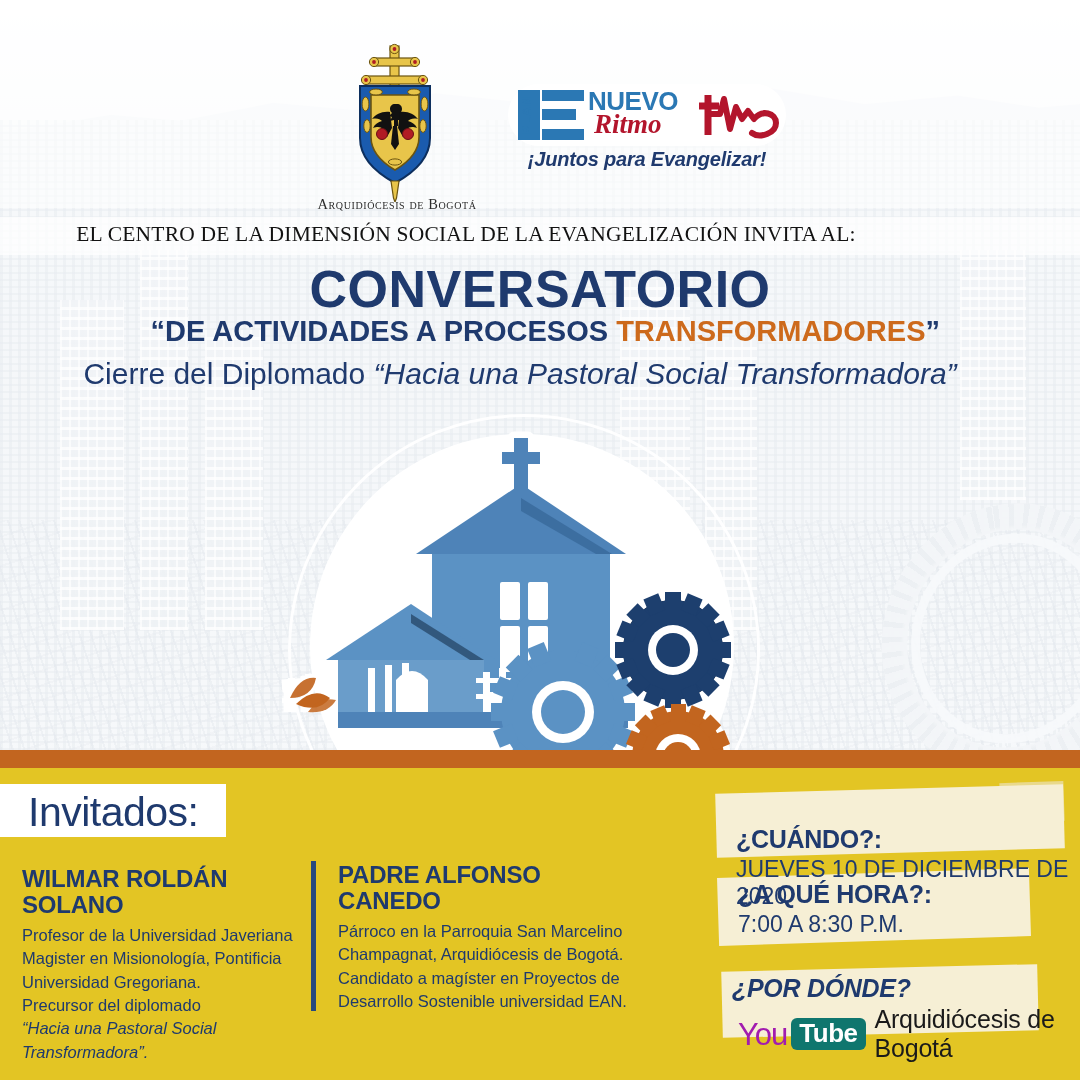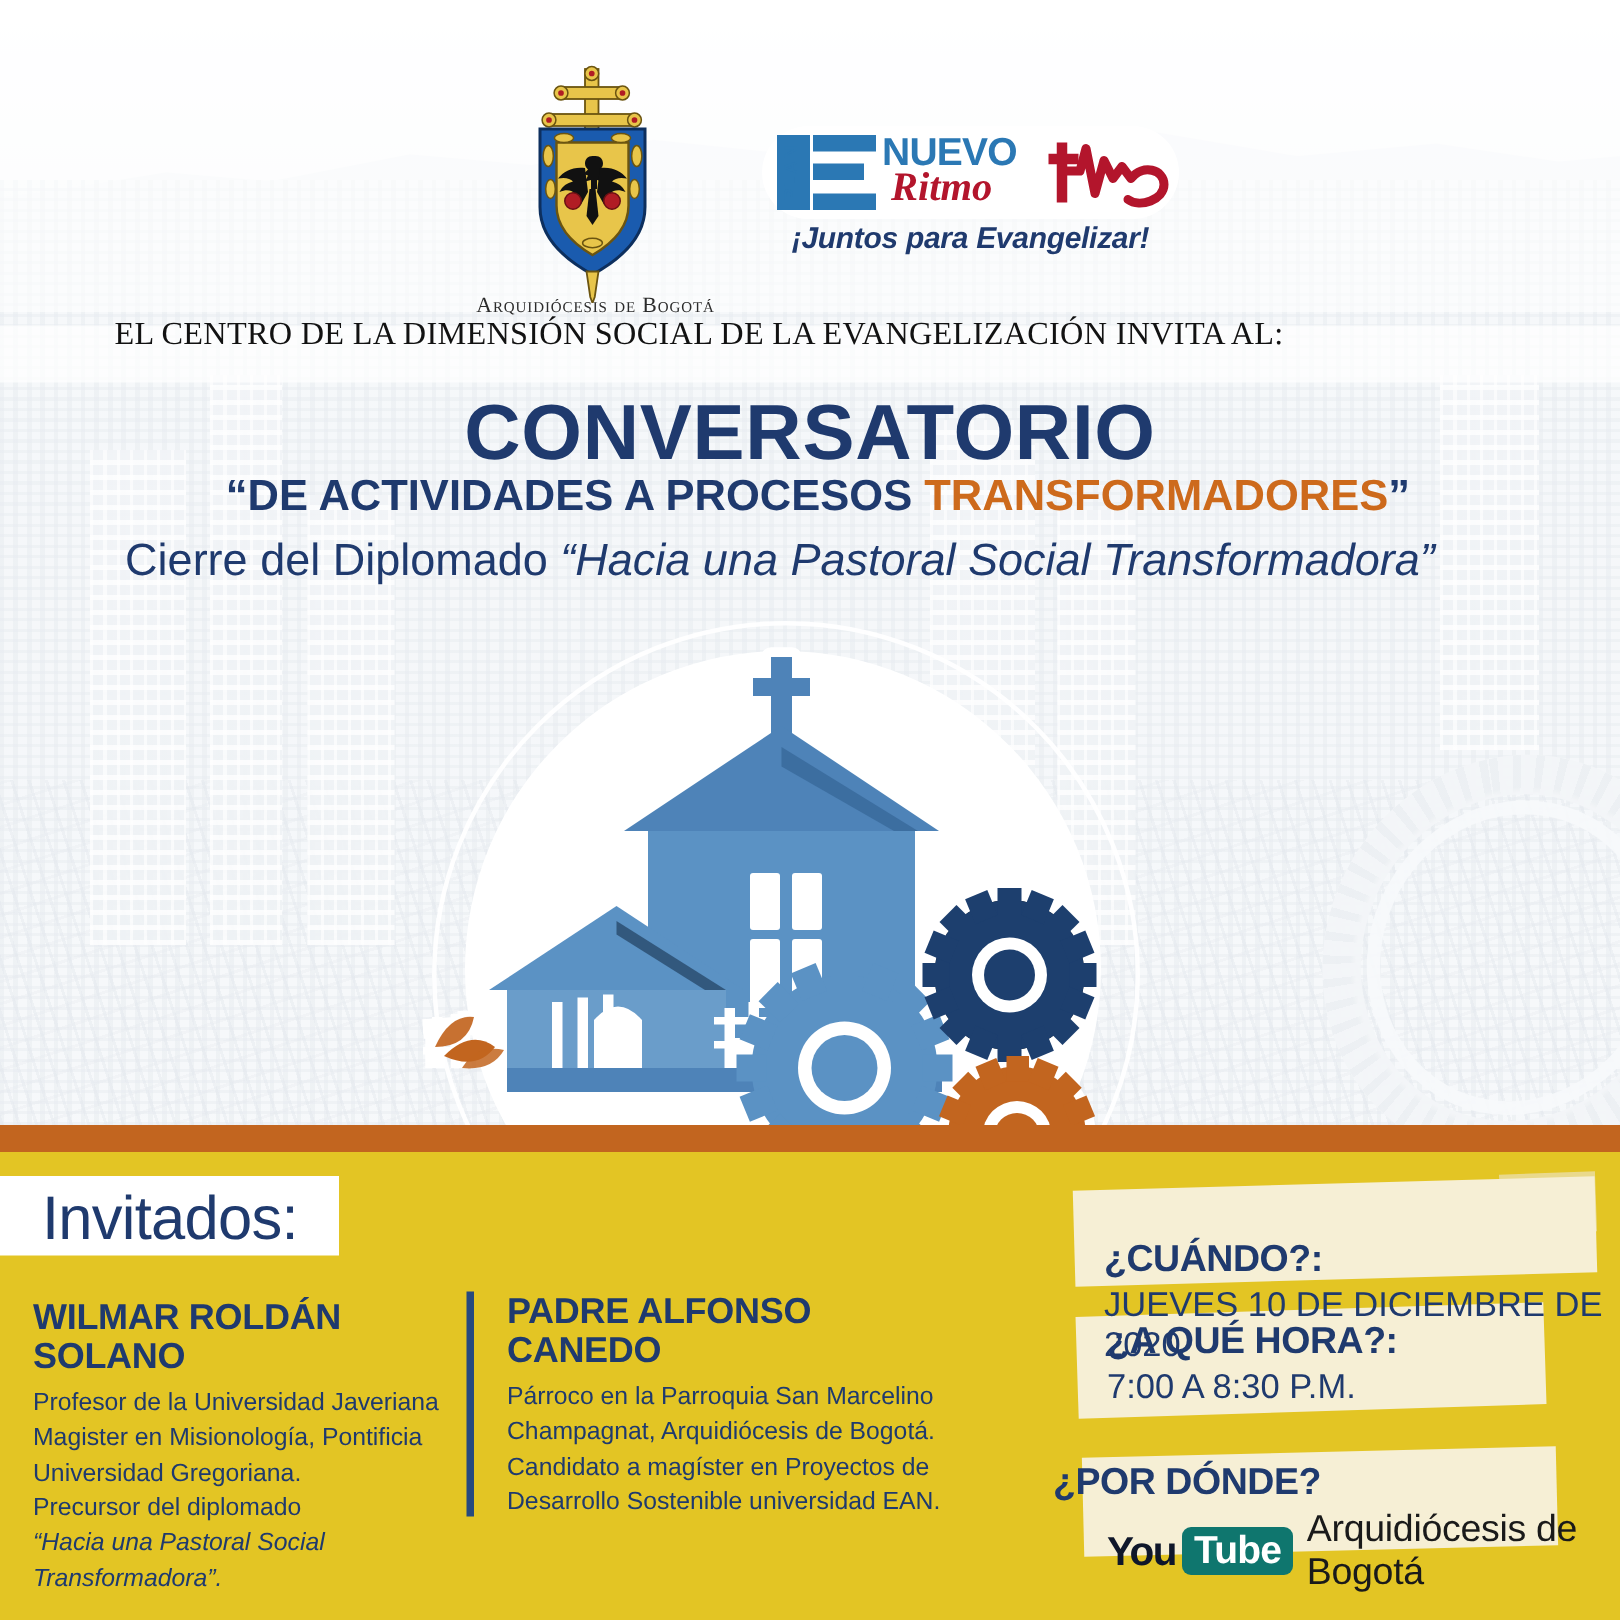--- a/index.html
+++ b/index.html
@@ -76,21 +76,21 @@
     writing-mode:vertical-rl;transform:rotate(180deg);text-align:center;}
   .nuevo{position:absolute;left:80px;top:4px;font-weight:bold;font-size:26px;
     color:#2b78b4;letter-spacing:-.5px;line-height:1;}
   .ritmo{position:absolute;left:86px;top:27px;font-family:"Liberation Serif",serif;
     font-style:italic;font-weight:bold;font-size:27px;color:#b3152c;line-height:1;}
   .heart{position:absolute;left:186px;top:5px;width:86px;height:52px;}
   .tagline{position:absolute;left:508px;top:148px;width:278px;text-align:center;
     font-style:italic;font-weight:bold;font-size:20px;color:#1f3a6e;letter-spacing:-.2px;}
 
   
-  .kicker{position:absolute;left:0;top:210px;width:932px;text-align:center;
+  .kicker{position:absolute;left:0;top:222px;width:932px;text-align:center;
     font-family:"Liberation Serif", serif;font-size:21.5px;letter-spacing:.2px;color:#121212;}
   .maintitle{position:absolute;left:0;top:262px;width:1080px;text-align:center;
     font-weight:bold;font-size:52px;letter-spacing:.5px;color:#1f3a6e;line-height:1.05;}
   .subtitle2{position:absolute;left:0;top:316px;width:940px;text-align:right;
     font-weight:bold;font-size:29px;color:#1f3a6e;line-height:1.1;}
   .subtitle2 .hi{color:#cd6a1c;}
   .subtitle3{position:absolute;left:0;top:357px;width:1040px;text-align:center;
     font-size:30px;color:#1f3a6e;line-height:1.1;}
   .subtitle3 i{font-style:italic;}
 
@@ -122,28 +122,28 @@
   
   .card{position:absolute;background:#f6efd5;}
   .c1{left:716px;top:789px;width:348px;height:64px;transform:rotate(-1.6deg);}
   .c2{left:718px;top:873px;width:312px;height:68px;transform:rotate(-1.8deg);}
   .c3{left:722px;top:968px;width:316px;height:66px;transform:rotate(-1.4deg);}
   .c-yellowtab{position:absolute;left:1000px;top:782px;width:64px;height:40px;background:#e9d98c;
     transform:rotate(-2deg);}
   .info{position:absolute;color:#1f3a6e;}
   .i1{left:736px;top:825px;}
   .i2{left:738px;top:880px;}
-  .i3{left:702px;top:974px;}
+  .i3{left:732px;top:974px;font-style:italic;}
   .info-q{font-weight:bold;font-size:25px;line-height:1.15;letter-spacing:-.3px;}
   .info-a{font-size:23px;line-height:1.2;margin-top:2px;}
 
   
   .ytrow{position:absolute;left:738px;top:1005px;display:flex;align-items:center;gap:9px;}
   .yt{display:flex;align-items:center;gap:4px;}
-  .yt-you{font-weight:bold;font-size:27px;color:#0f172a;letter-spacing:-1px;line-height:1;}
+  .yt-you{font-weight:normal;font-size:31px;color:#a21caf;letter-spacing:-1px;line-height:1;}
   .yt-tube{background:#0f766e;color:#ffffff;font-weight:bold;font-size:26px;
     padding:1px 8px 3px;border-radius:6px;letter-spacing:-.5px;line-height:1.1;}
   .yt-ch{font-size:25px;color:#1a1a1a;letter-spacing:-.2px;}
 </style>
 </head>
 <body>
 
 <div class="poster">
 
   <div class="bg">

